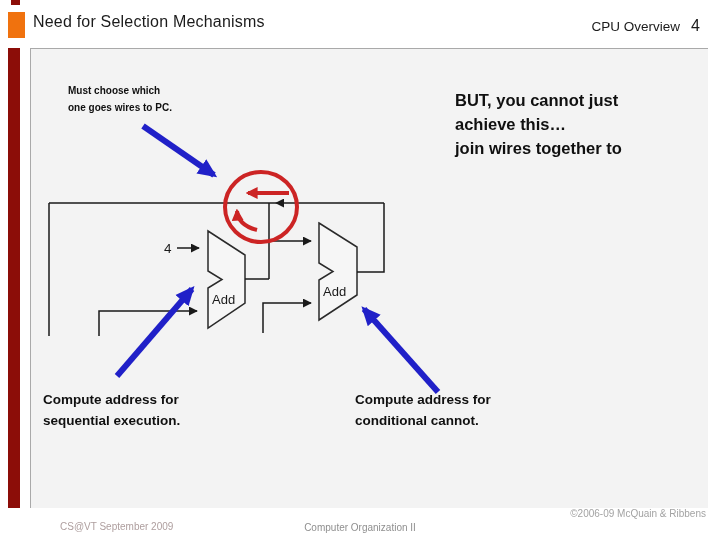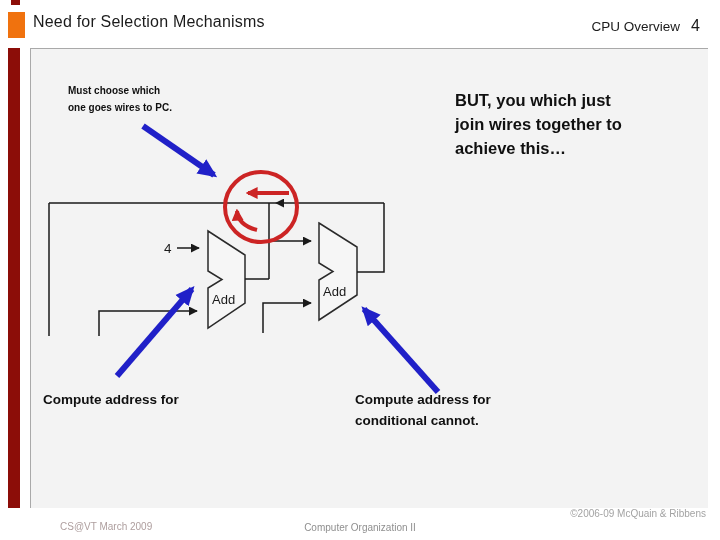--- a/index.html
+++ b/index.html
@@ -65,26 +65,27 @@
 </div>
 
 <div class="abs content-box"></div>
 <div class="abs red-bar"></div>
 
 <div class="abs note note-must">
   <div>Must choose which</div>
   <div>one goes wires to PC.</div>
 </div>
 <div class="abs note note-but">
-  <div>BUT, you which just</div>
+  <div>BUT, you cannot just</div>
+  <div>achieve this…</div>
   <div>join wires together to</div>
-  <div>achieve this…</div>
 </div>
 <div class="abs note note-seq">
   <div>Compute address for</div>
+  <div>sequential execution.</div>
 </div>
 <div class="abs note note-branch">
   <div>Compute address for</div>
   <div>conditional cannot.</div>
 </div>
 
 <svg class="abs diagram" viewBox="0 0 720 540" xmlns="http://www.w3.org/2000/svg">
   <defs>
     <marker id="mkBlack" viewBox="0 0 10 10" refX="9" refY="5" markerWidth="6" markerHeight="6" orient="auto">
       <path d="M0,0 L10,5 L0,10 z" class="mk-black"></path>
@@ -116,15 +117,15 @@
 
   <ellipse class="red-annot" cx="261" cy="207" rx="36" ry="35" stroke-width="4"></ellipse>
   <line class="red-annot" x1="289" y1="193" x2="248" y2="193" stroke-width="4" marker-end="url(#mkRed)"></line>
   <path class="red-annot" d="M257,230 Q238,225 237,211" stroke-width="4" marker-end="url(#mkRed)"></path>
 
   <line class="blue-arrow" x1="143" y1="126" x2="214" y2="175" marker-end="url(#mkBlue)"></line>
   <line class="blue-arrow" x1="117" y1="376" x2="192" y2="289" marker-end="url(#mkBlue)"></line>
   <line class="blue-arrow" x1="438" y1="392" x2="364" y2="309" marker-end="url(#mkBlue)"></line>
 </svg>
 
-<div class="abs footer-text footer-left">CS@VT March 2009</div>
+<div class="abs footer-text footer-left">CS@VT September 2009</div>
 <div class="abs footer-text footer-center">Computer Organization II</div>
 <div class="abs footer-text footer-right">©2006-09 McQuain &amp; Ribbens</div>
 
 </body></html>

